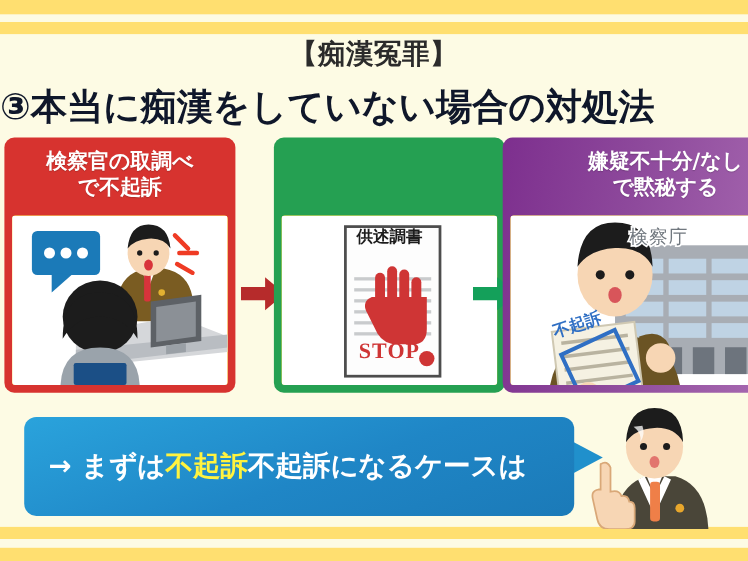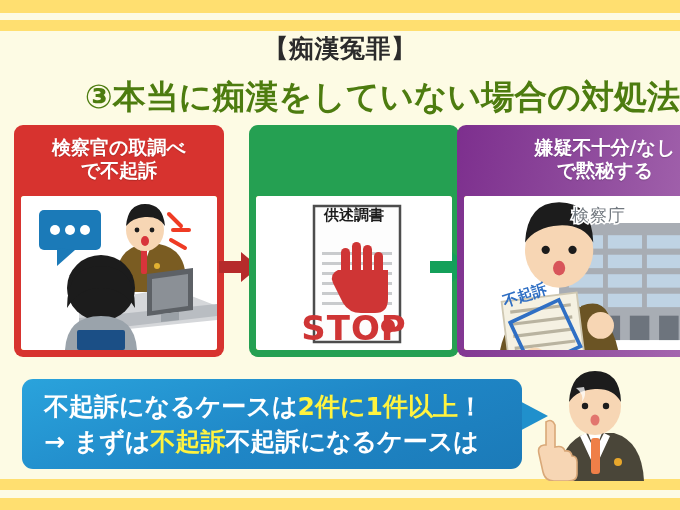--- a/index.html
+++ b/index.html
@@ -17,28 +17,28 @@
   .s-t2{top:20px;height:11px;}
   .s-b1{top:479px;height:11px;}
   .s-b2{top:498px;height:12px;}
 
   
   .title-sub{
     position:absolute;left:0;top:32px;width:680px;text-align:center;
     font-size:25px;font-weight:bold;color:#2b2b2b;letter-spacing:.5px;
   }
   .title-main{
-    position:absolute;left:0;top:75px;width:680px;text-align:right;
-    font-size:33px;font-weight:bold;color:#4d7c0f;letter-spacing:0px;
+    position:absolute;left:0;top:75px;width:680px;text-align:left;
+    font-size:33px;font-weight:bold;color:#0f172a;letter-spacing:0px;
     white-space:nowrap;
   }
 
   
   .card{position:absolute;top:125px;width:210px;height:232px;border-radius:9px;overflow:hidden;}
-  .card.c1{left:14px;background:#d7332f;}
+  .card.c1{left:4px;background:#d7332f;}
   .card.c2{left:249px;background:#25a052;}
   .card.c3{left:457px;background:linear-gradient(100deg,#7d2f8e 0%,#8e4a9c 45%,#a96bb2 100%);padding-left:43px;}
   .card-head{
     height:68px;display:flex;flex-direction:column;align-items:center;justify-content:center;
     color:#fff;font-weight:bold;font-size:19px;line-height:1.23;text-align:center;
     text-shadow:0 1px 1px rgba(0,0,0,.18);
   }
   .card-body{
     position:absolute;left:7px;right:7px;top:71px;bottom:7px;
     background:#fde047;border-radius:3px;overflow:hidden;
@@ -157,21 +157,21 @@
           <rect x="85" y="52" width="9" height="34" rx="4.5"></rect>
           <rect x="96" y="46" width="9" height="40" rx="4.5"></rect>
           <rect x="107" y="49" width="9" height="37" rx="4.5"></rect>
           <rect x="118" y="56" width="9" height="30" rx="4.5"></rect>
           <path d="M82 74 q-9 4 -5 13 l10 20 q6 10 18 10 l14 0 q13 0 13 -14 l0 -29 z"></path>
         </g>
 
         <circle cx="132" cy="130" r="7" fill="#cf3535"></circle>
       </svg>
       <div style="position:absolute;left:0;top:10px;width:100%;text-align:center;font-size:15px;font-weight:bold;color:#1c1c1c;">供述調書</div>
-      <div style="position:absolute;left:0;top:112px;width:100%;text-align:center;font-size:34px;font-weight:bold;color:#cf3535;letter-spacing:1px;">STOP</div>
+      <div style="position:absolute;left:0;top:112px;width:100%;text-align:center;font-size:20px;font-weight:bold;color:#cf3535;letter-spacing:1px;font-family:Liberation Serif, serif;">STOP</div>
     </div>
   </div>
 
   <div class="arrow a2">
     <svg viewBox="0 0 40 34" class="ill">
       <polygon points="0,11 22,11 22,2 40,17 22,32 22,23 0,23" fill="#14a05a"></polygon>
     </svg>
   </div>
 
   <div class="card c3">
@@ -230,23 +230,20 @@
         <circle cx="58" cy="148" r="10" fill="#f7d6b4"></circle>
       </svg>
       <div style="position:absolute;left:108px;top:8px;font-size:17px;font-weight:normal;color:#71787f;letter-spacing:1px;-webkit-text-stroke:3px #ffffff;paint-order:stroke;">検察庁</div>
       <div style="position:absolute;left:36px;top:92px;width:50px;text-align:center;font-size:15px;font-weight:bold;color:#2f6fc4;line-height:1.05;transform:rotate(-18deg);">不起訴</div>
     </div>
   </div>
 
   <div class="tail"></div>
   <div class="balloon">
     <div class="ln">
-      <span>不起訴になるケースは</span><span class="hl">2件に1件以上</span><span>！</span>
-    </div>
-    <div class="ln">
       <span>→ まずは</span><span class="hl">不起訴</span><span>不起訴になるケースは</span>
     </div>
   </div>
 
   <div class="lawyer">
     <svg class="ill" viewBox="0 0 150 115" preserveAspectRatio="xMidYMax meet">
 
       <path d="M34 115 q2 -40 30 -48 l26 0 q28 8 30 48 z" fill="#4a4639"></path>
       <path d="M64 67 l14 0 -7 18 z" fill="#ffffff"></path>
       <path d="M62 67 l9 18 9 -18 6 3 -12 26 -6 0 -12 -26 z" fill="#ffffff"></path>

